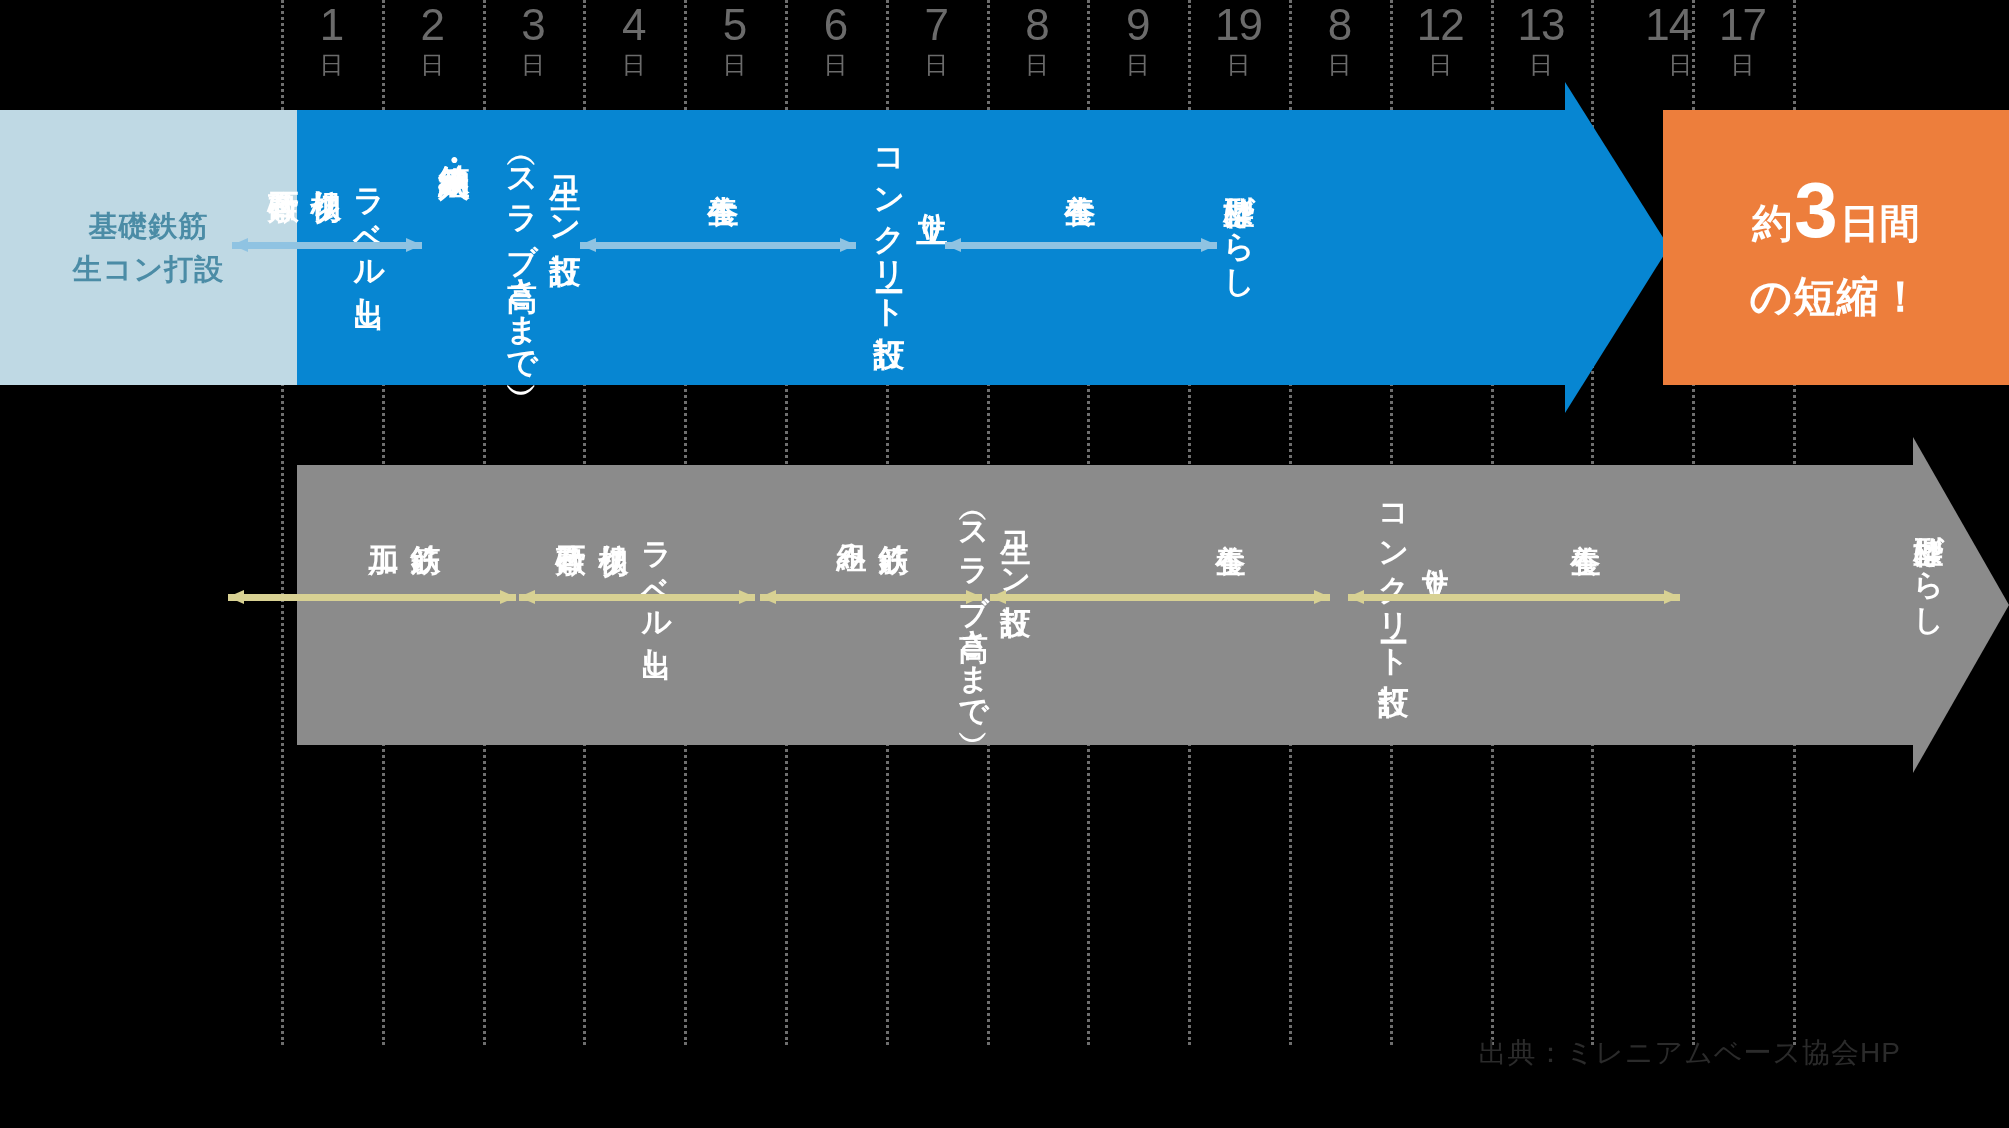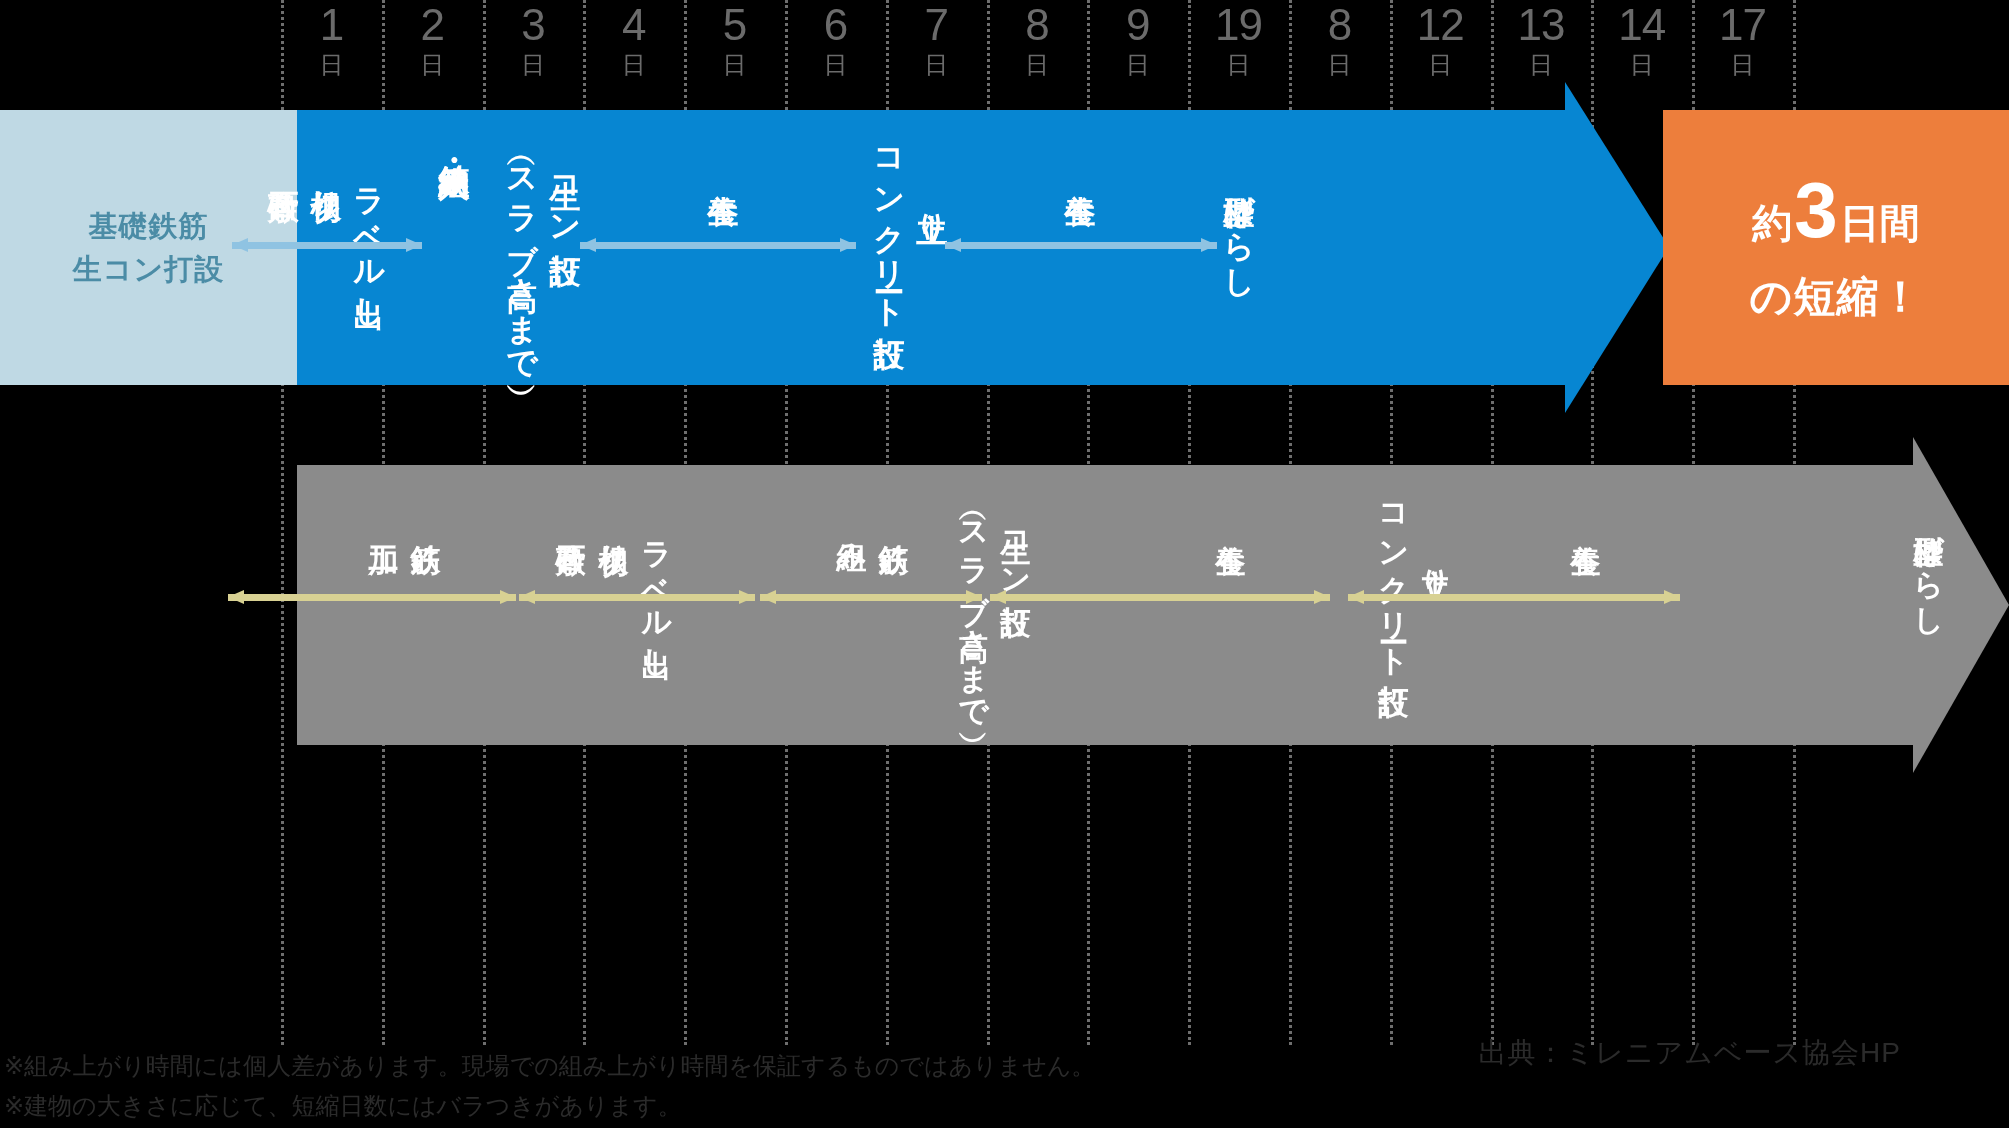--- a/index.html
+++ b/index.html
@@ -164,21 +164,21 @@
         <div class="dayunit">日</div>
       </div>
       <div class="daycell" style="left: 1389.8px; width: 100.8px;">
         <div class="daynum">12</div>
         <div class="dayunit">日</div>
       </div>
       <div class="daycell" style="left: 1490.6px; width: 100.8px;">
         <div class="daynum">13</div>
         <div class="dayunit">日</div>
       </div>
-      <div class="daycell" style="left: 1591.4px; width: 100.8px;">
+      <div class="daycell" style="left: 1591.4px; width: 100.8px; align-items: flex-end;">
         <div class="daynum">14</div>
         <div class="dayunit">日</div>
       </div>
       <div class="daycell" style="left: 1692.2px; width: 100.8px;">
         <div class="daynum">17</div>
         <div class="dayunit">日</div>
       </div>
     </div>
 
   <div class="row" id="rowBlue" style="width:2009px;">
@@ -275,19 +275,15 @@
         <div class="hL"></div>
         <div class="hR"></div>
     </div>
     <div class="sarrow khaki" style="left:1348px; top:125px; width:332px;">
       <div class="shaft"></div>
         <div class="hL"></div>
         <div class="hR"></div>
     </div>
   </div>
 
-  <div class="notes">
-    <div>※組み上がり時間には個人差があります。現場での組み上がり時間を保証するものではありません。</div>
-    <div>※建物の大きさに応じて、短縮日数にはバラつきがあります。</div>
-  </div>
   <div class="source">出典：ミレニアムベース協会HP</div>
 
 </div>
 
 </body></html>

